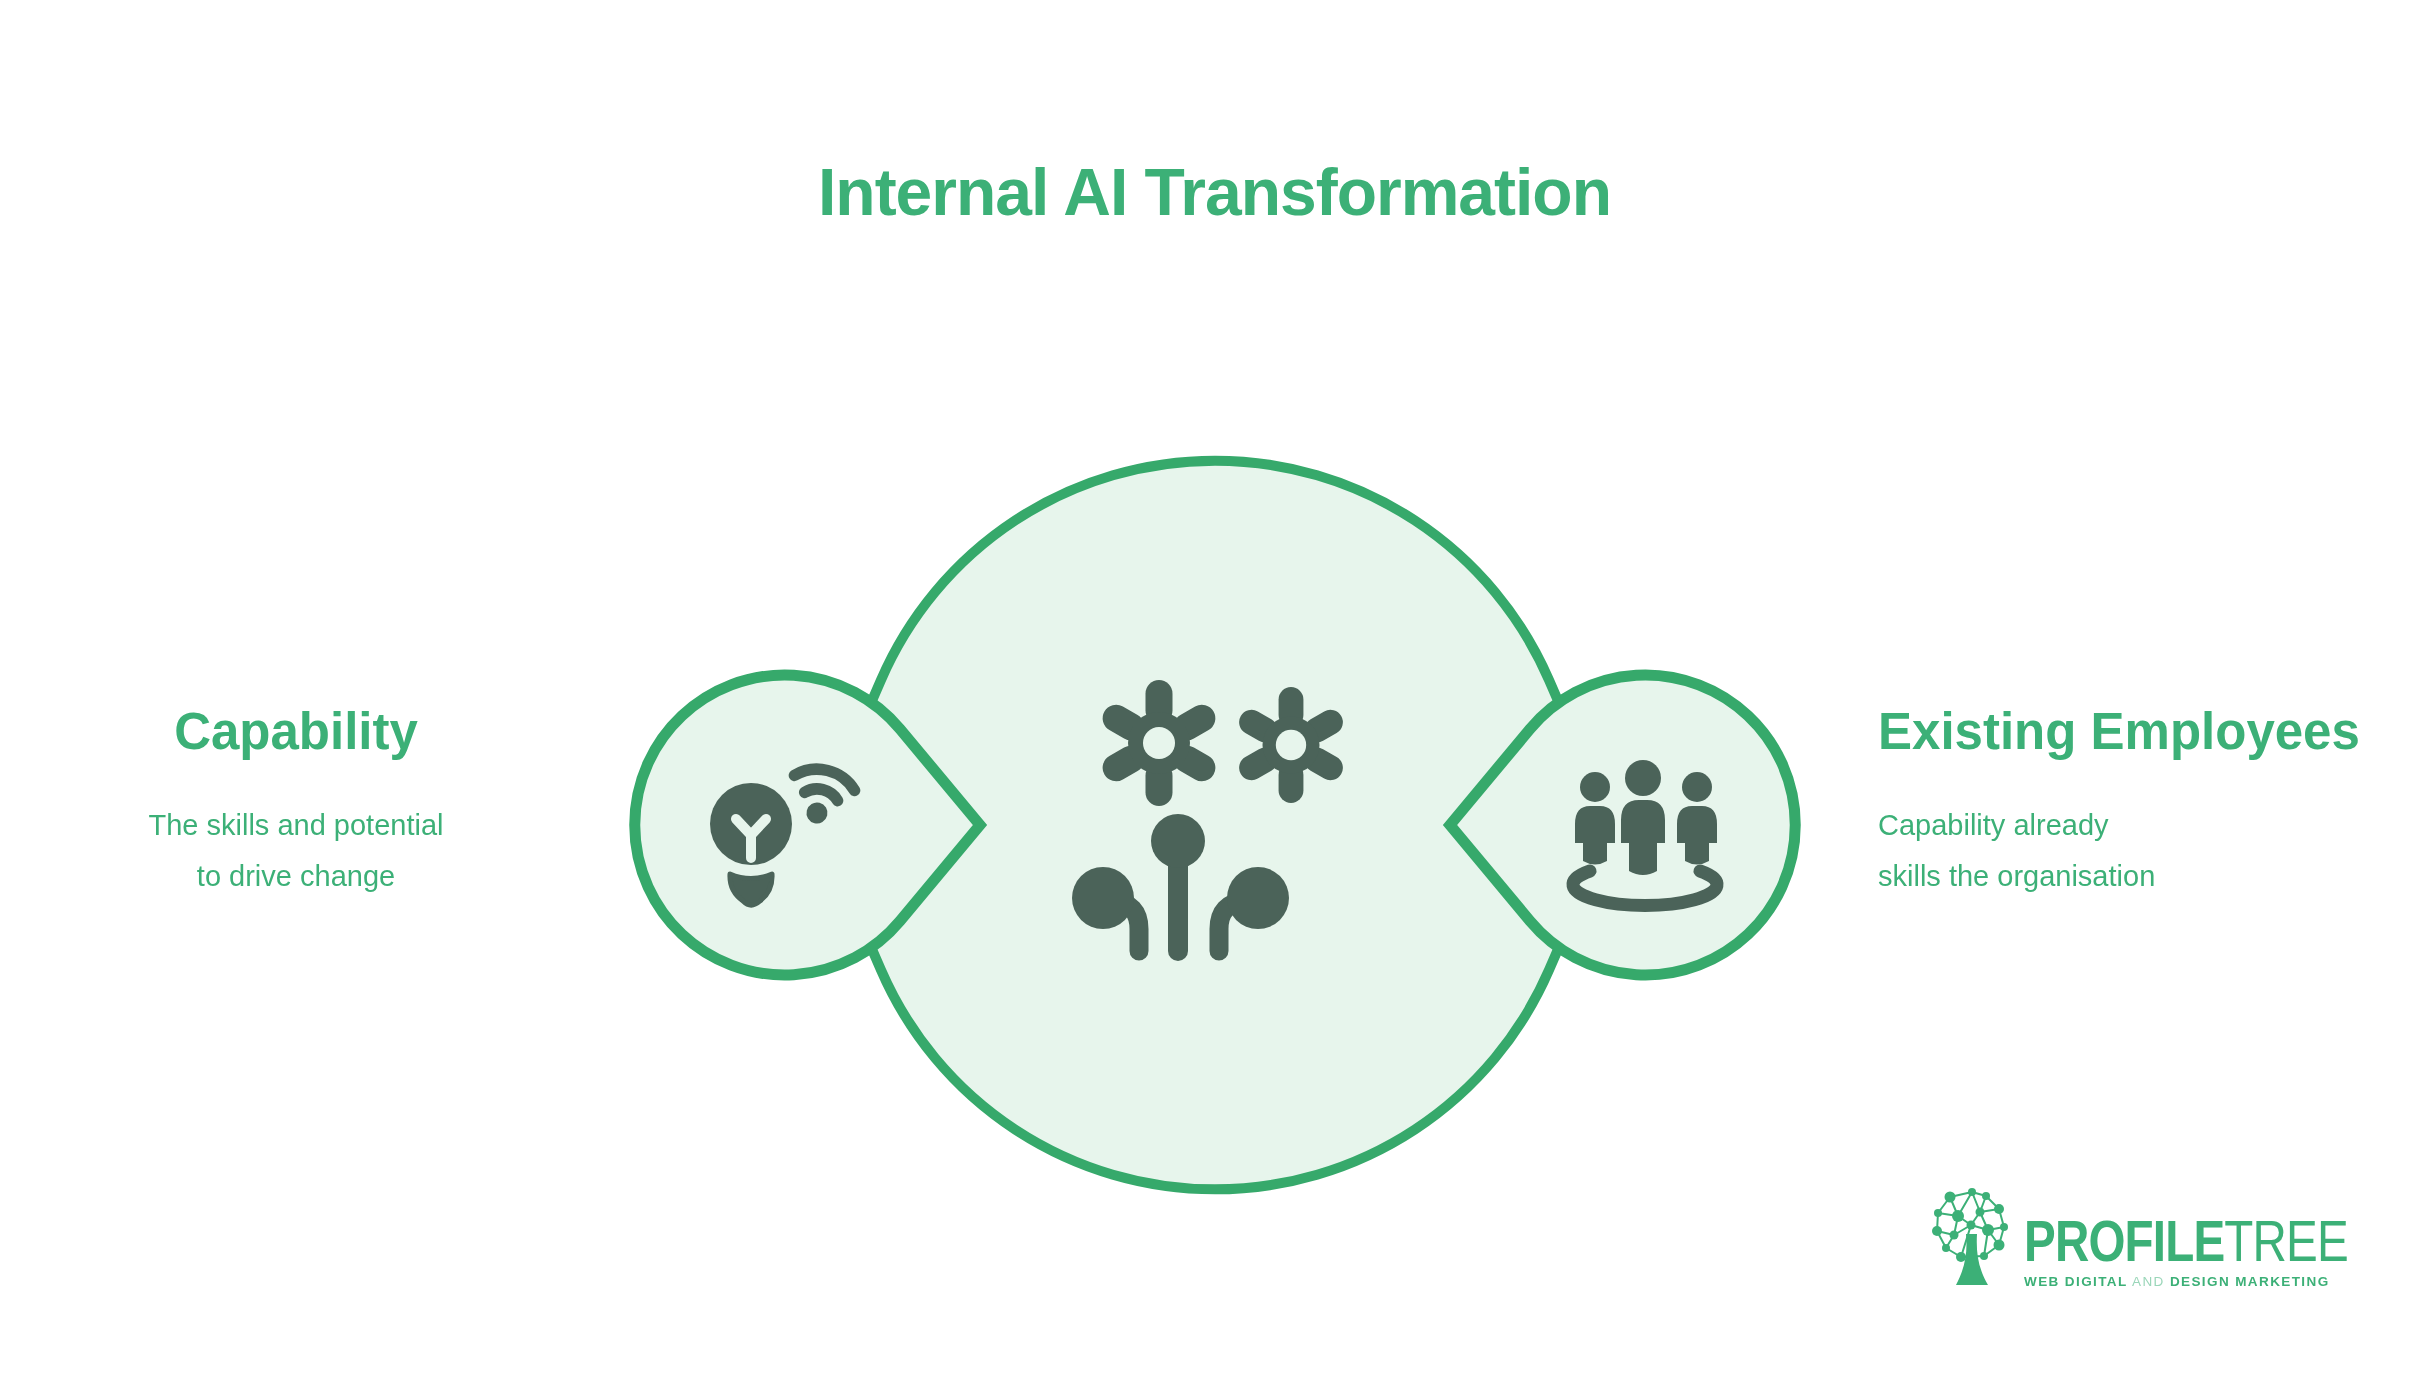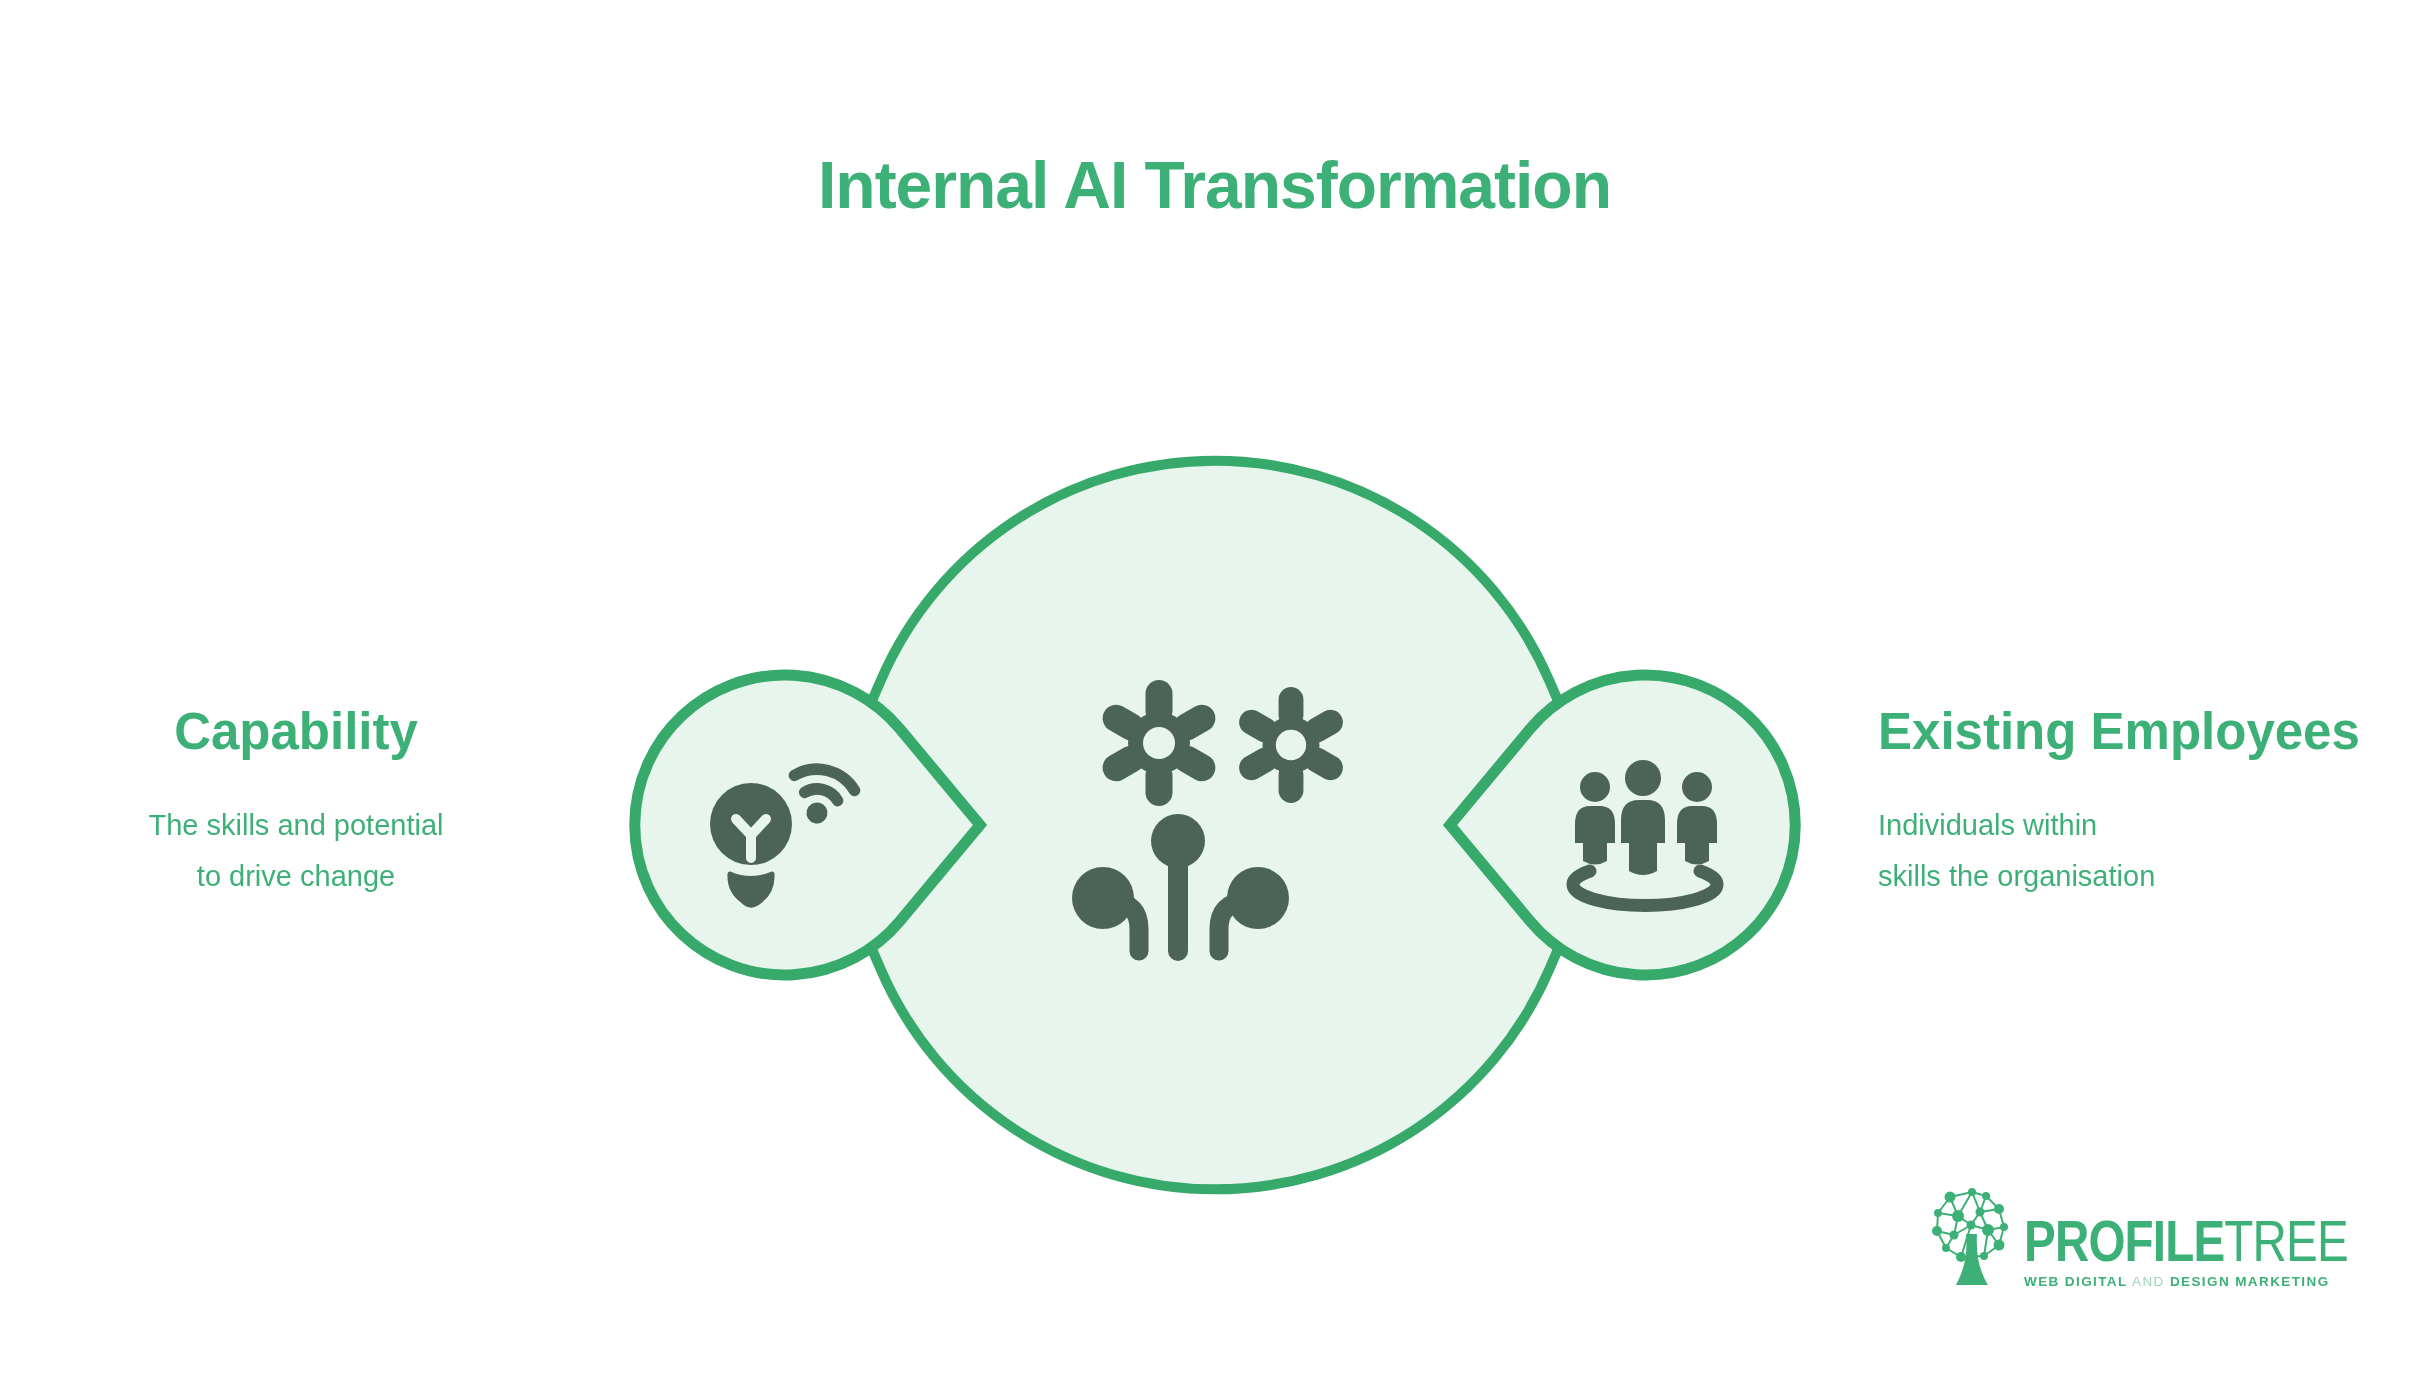--- a/index.html
+++ b/index.html
@@ -9,21 +9,21 @@
     --icon-dark:#4B6359;
     --tagline-and:#9AD6B9;
   }
   *{margin:0;padding:0;box-sizing:border-box;}
   html,body{background:#ffffff;}
   body{
     width:2429px;height:1388px;position:relative;overflow:hidden;
     font-family:"Liberation Sans", sans-serif;
   }
   .title{
-    position:absolute;left:0;top:152px;width:100%;
+    position:absolute;left:0;top:159px;width:100%;
     text-align:center;font-size:66px;font-weight:bold;line-height:1;
     color:var(--accent-green);letter-spacing:-1px;
   }
   svg.diagram{position:absolute;left:0;top:0;width:2429px;height:1388px;}
   .shape-central{fill:var(--fill-mint);stroke:var(--border-green);stroke-width:10;stroke-linejoin:miter;}
   .shape-teardrop{fill:var(--fill-mint);stroke:var(--border-green);stroke-width:11;stroke-linejoin:miter;}
   .dark{fill:var(--icon-dark);}
   .dark-stroke{fill:none;stroke:var(--icon-dark);stroke-linecap:round;}
   .mint-stroke{fill:none;stroke:var(--fill-mint);stroke-linecap:round;}
   .logo-green{fill:var(--accent-green);}
@@ -182,21 +182,21 @@
   <div class="heading">Capability</div>
   <div class="desc">
     <span>The skills and potential</span><br>
     <span>to drive change</span>
   </div>
 </div>
 
 <div class="text-block block-right">
   <div class="heading">Existing Employees</div>
   <div class="desc">
-    <span>Individuals within</span><br>
+    <span>Capability already</span><br>
     <span>skills the organisation</span>
   </div>
 </div>
 
 <div class="logo">
   <div class="logo-tree"></div>
   <div class="logo-text">
     <div class="brand">
       <span class="bold">PROFILE</span><span class="light">TREE</span>
     </div>

